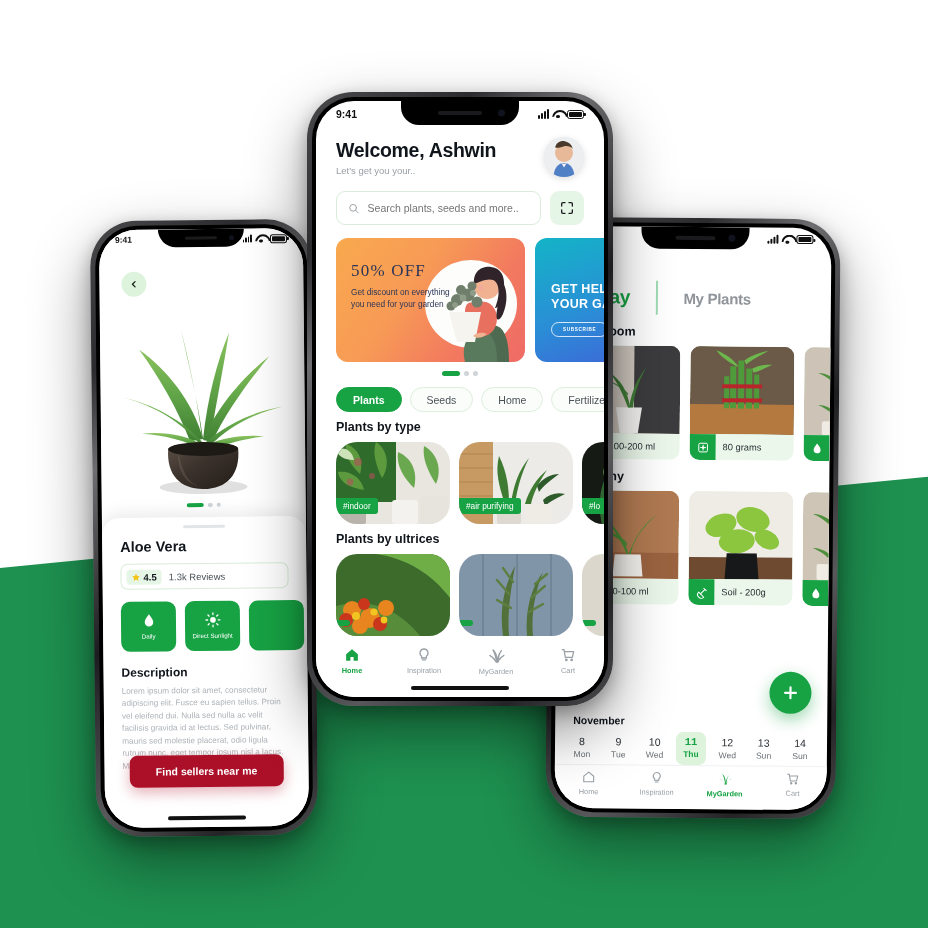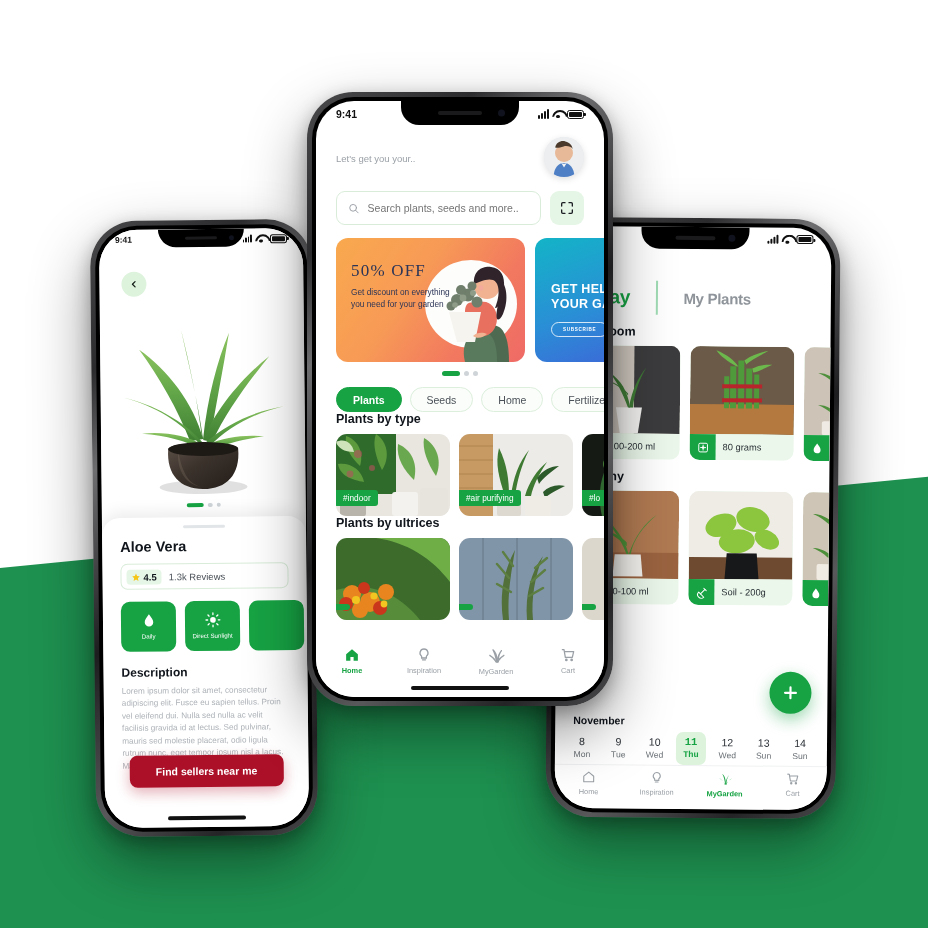--- a/index.html
+++ b/index.html
@@ -131,23 +131,23 @@
   .dots i { width:5px;height:5px;border-radius:50%;background:#cfd4d8;display:block; }
   .dots i.on { width:18px; border-radius:3px; background:#17a344; }
 
   .chips { display:flex; gap:8px; padding:0 0 0 20px; margin-top:11px; overflow:hidden; }
   .chip {
     flex:0 0 auto; height:25px; border-radius:13px; display:flex; align-items:center;
     padding:0 16px; font-size:10.5px; color:#4b5158; border:1px solid #dcefdc; background:#fafdfa;
   }
   .chip.on { background:#17a344; color:#fff; border-color:#17a344; font-weight:600; }
 
-  .sec-title { font-size:12.5px; font-weight:700; color:#10151c; padding:0 20px; margin-top:0; }
+  .sec-title { font-size:12.5px; font-weight:700; color:#10151c; padding:0 20px; margin-top:8px; }
   .card-rail { display:flex; gap:9px; padding:0 0 0 20px; margin-top:8px; overflow:hidden; }
-  .pcard { flex:0 0 114px; height:82px; border-radius:11px; position:relative; overflow:hidden; }
+  .pcard { flex:0 0 114px; height:82px; border-radius:21px; position:relative; overflow:hidden; }
   .pcard .tag {
     position:absolute; left:0; bottom:10px; background:#17a344; color:#fff;
     font-size:8.3px; padding:3px 7px; border-radius:0 3px 3px 0;
   }
   .pcard svg { display:block; width:100%; height:100%; }
 
   .c-nav {
     position:absolute; left:0; right:0; bottom:0; height:56px; background:#fff;
     display:flex; align-items:flex-start; justify-content:space-around;
     padding-top:6px; z-index:20;
@@ -657,20 +657,21 @@
       <span class="wifi"></span>
       <span class="batt">
               <span></span>
             </span>
     </span>
   </div>
 
   <div class="c-body">
     <div class="c-head">
       <div>
+        <div class="c-welcome">Welcome, Ashwin</div>
         <div class="c-sub">Let's get you your..</div>
       </div>
       <div class="avatar">
         <svg viewBox="0 0 40 40">
           <rect width="40" height="40" fill="#eceef0"></rect>
           <circle cx="20" cy="16" r="9" fill="#e8b998"></circle>
           <path d="M11.2 10.5 C 12 5.4 17 3.2 21.4 4.4 C 26 5.6 28.4 8.4 28.6 12 C 27 9.4 23 8.6 19.6 9.4 C 16.4 10.2 13.4 11.4 11.2 10.5 Z" fill="#4b3a2c"></path>
           <path d="M9.5 40 C 10 30.5 14.4 26 20 26 C 25.6 26 30 30.5 30.5 40 Z" fill="#4f7fc4"></path>
           <path d="M17.2 26 L20 30.5 L22.8 26 C 21.9 27 18.1 27 17.2 26 Z" fill="#f2f3f4"></path>
         </svg>

